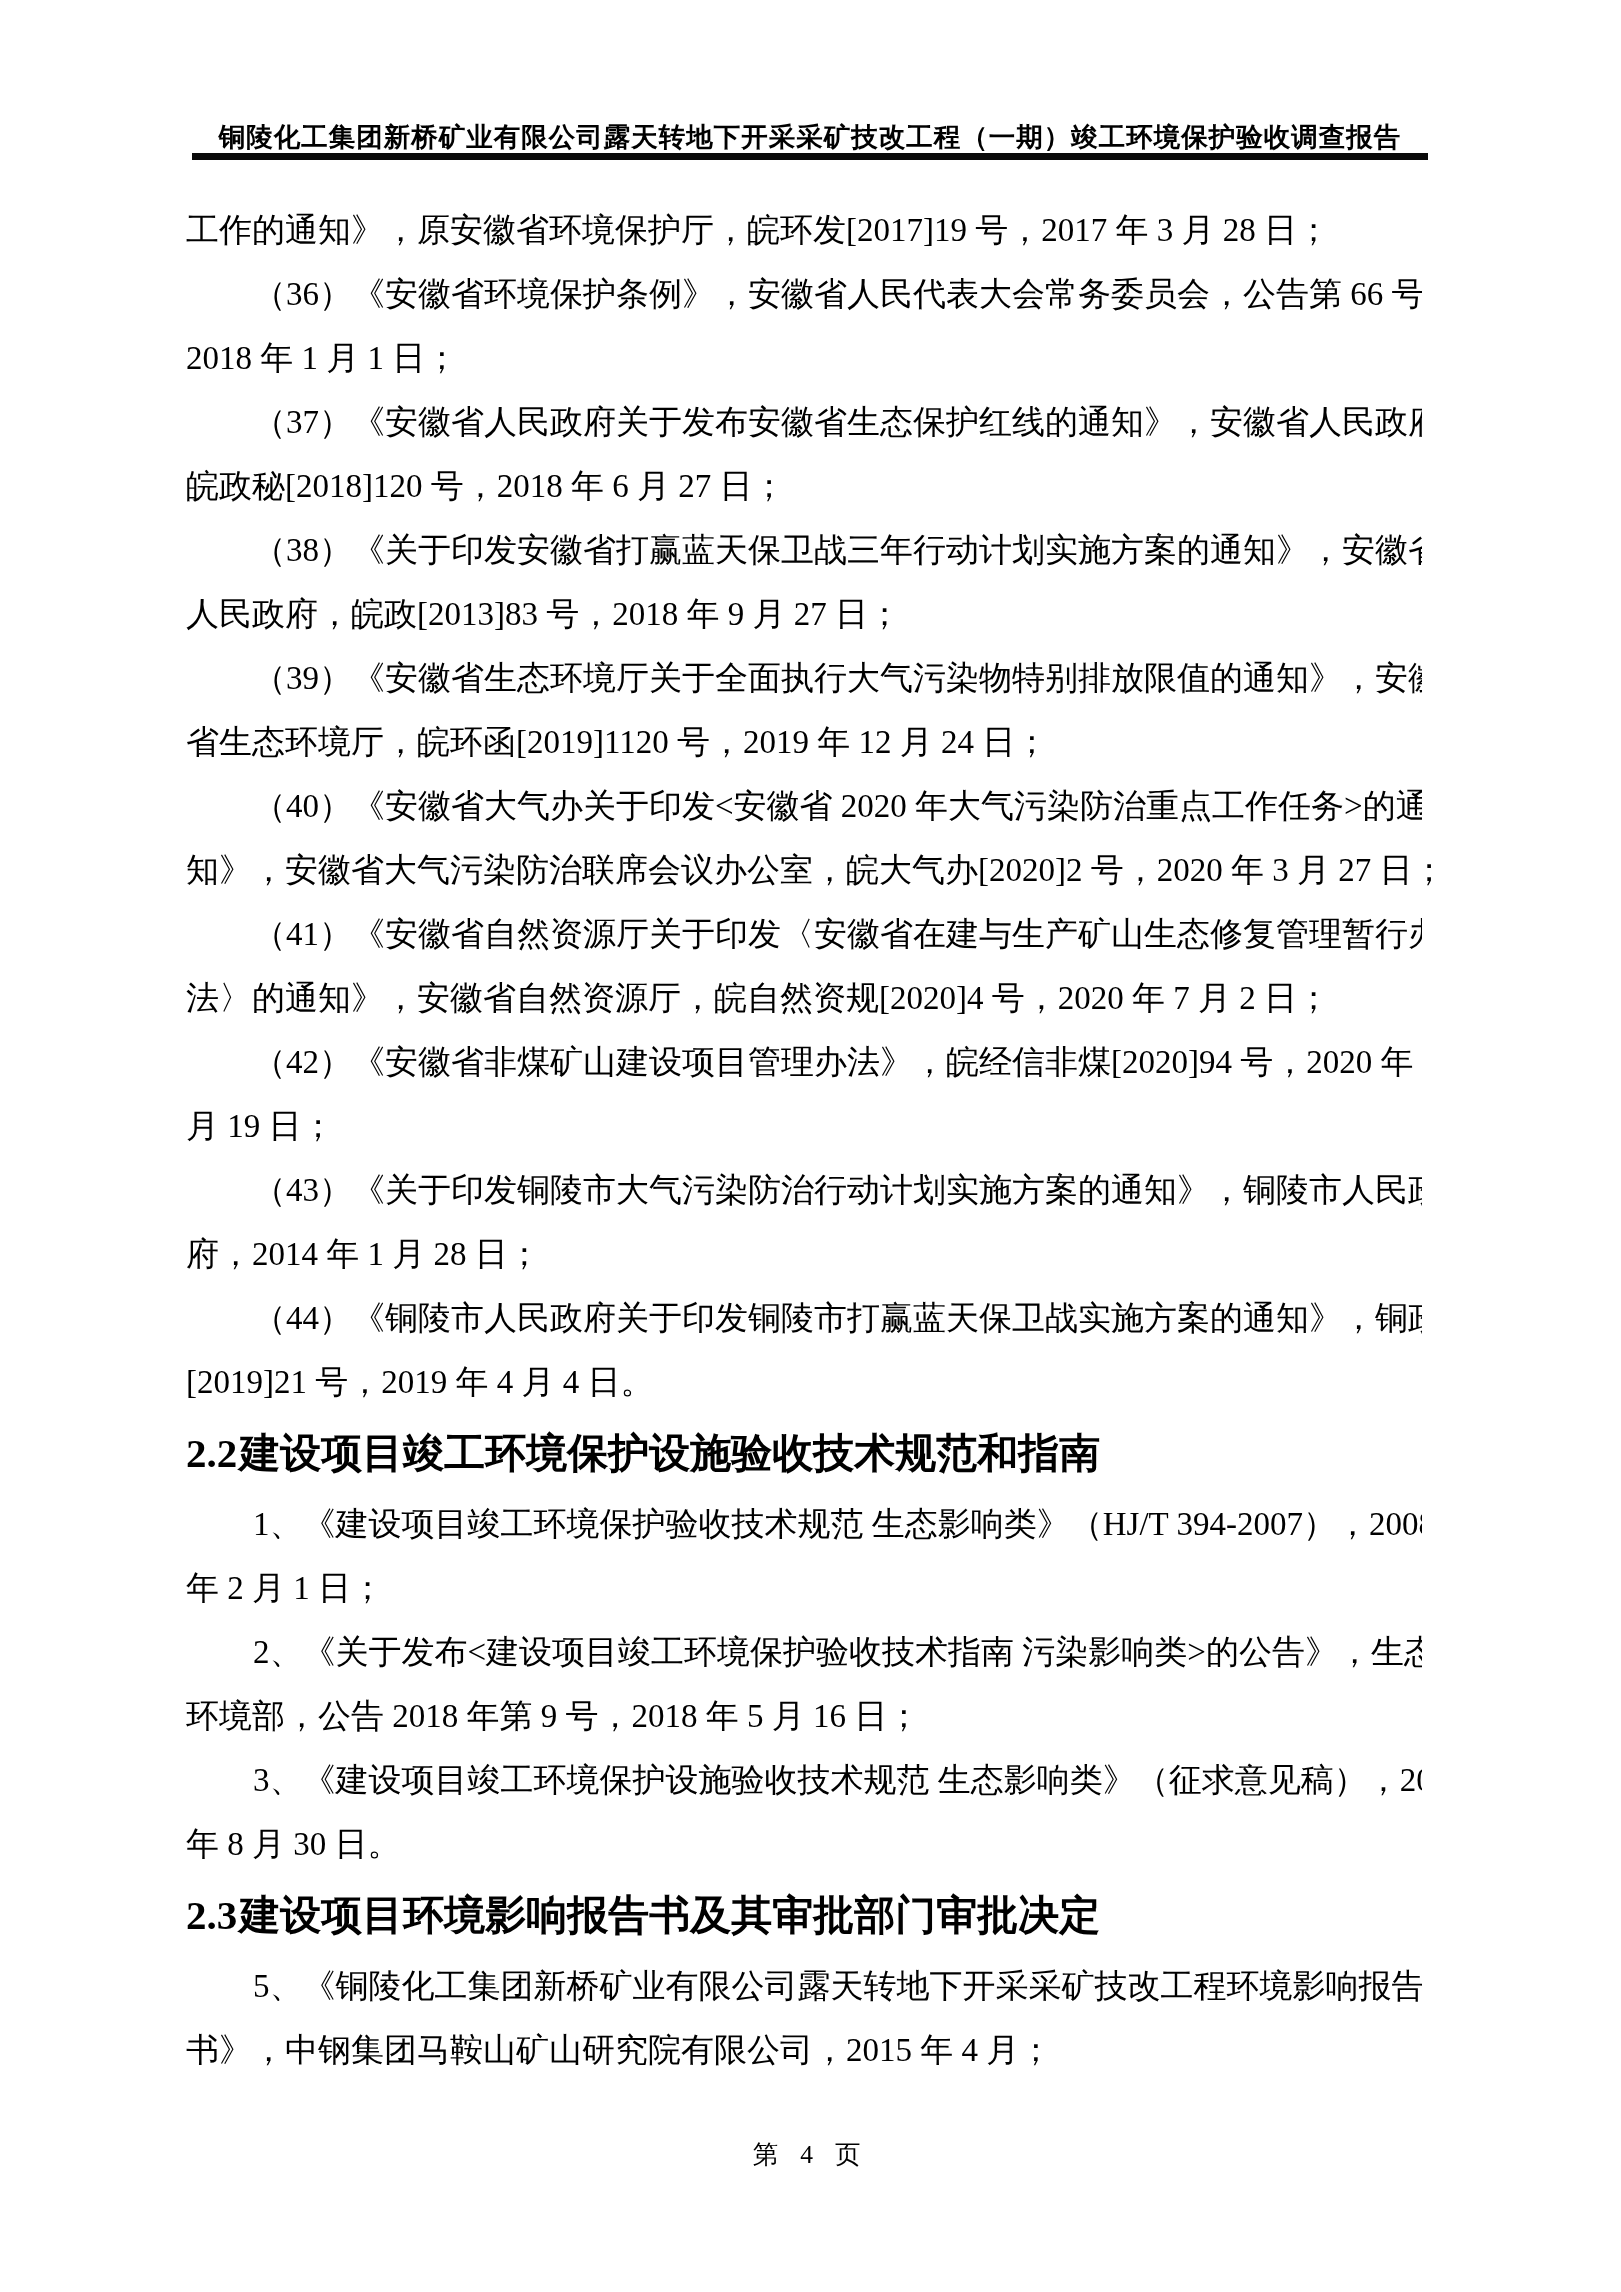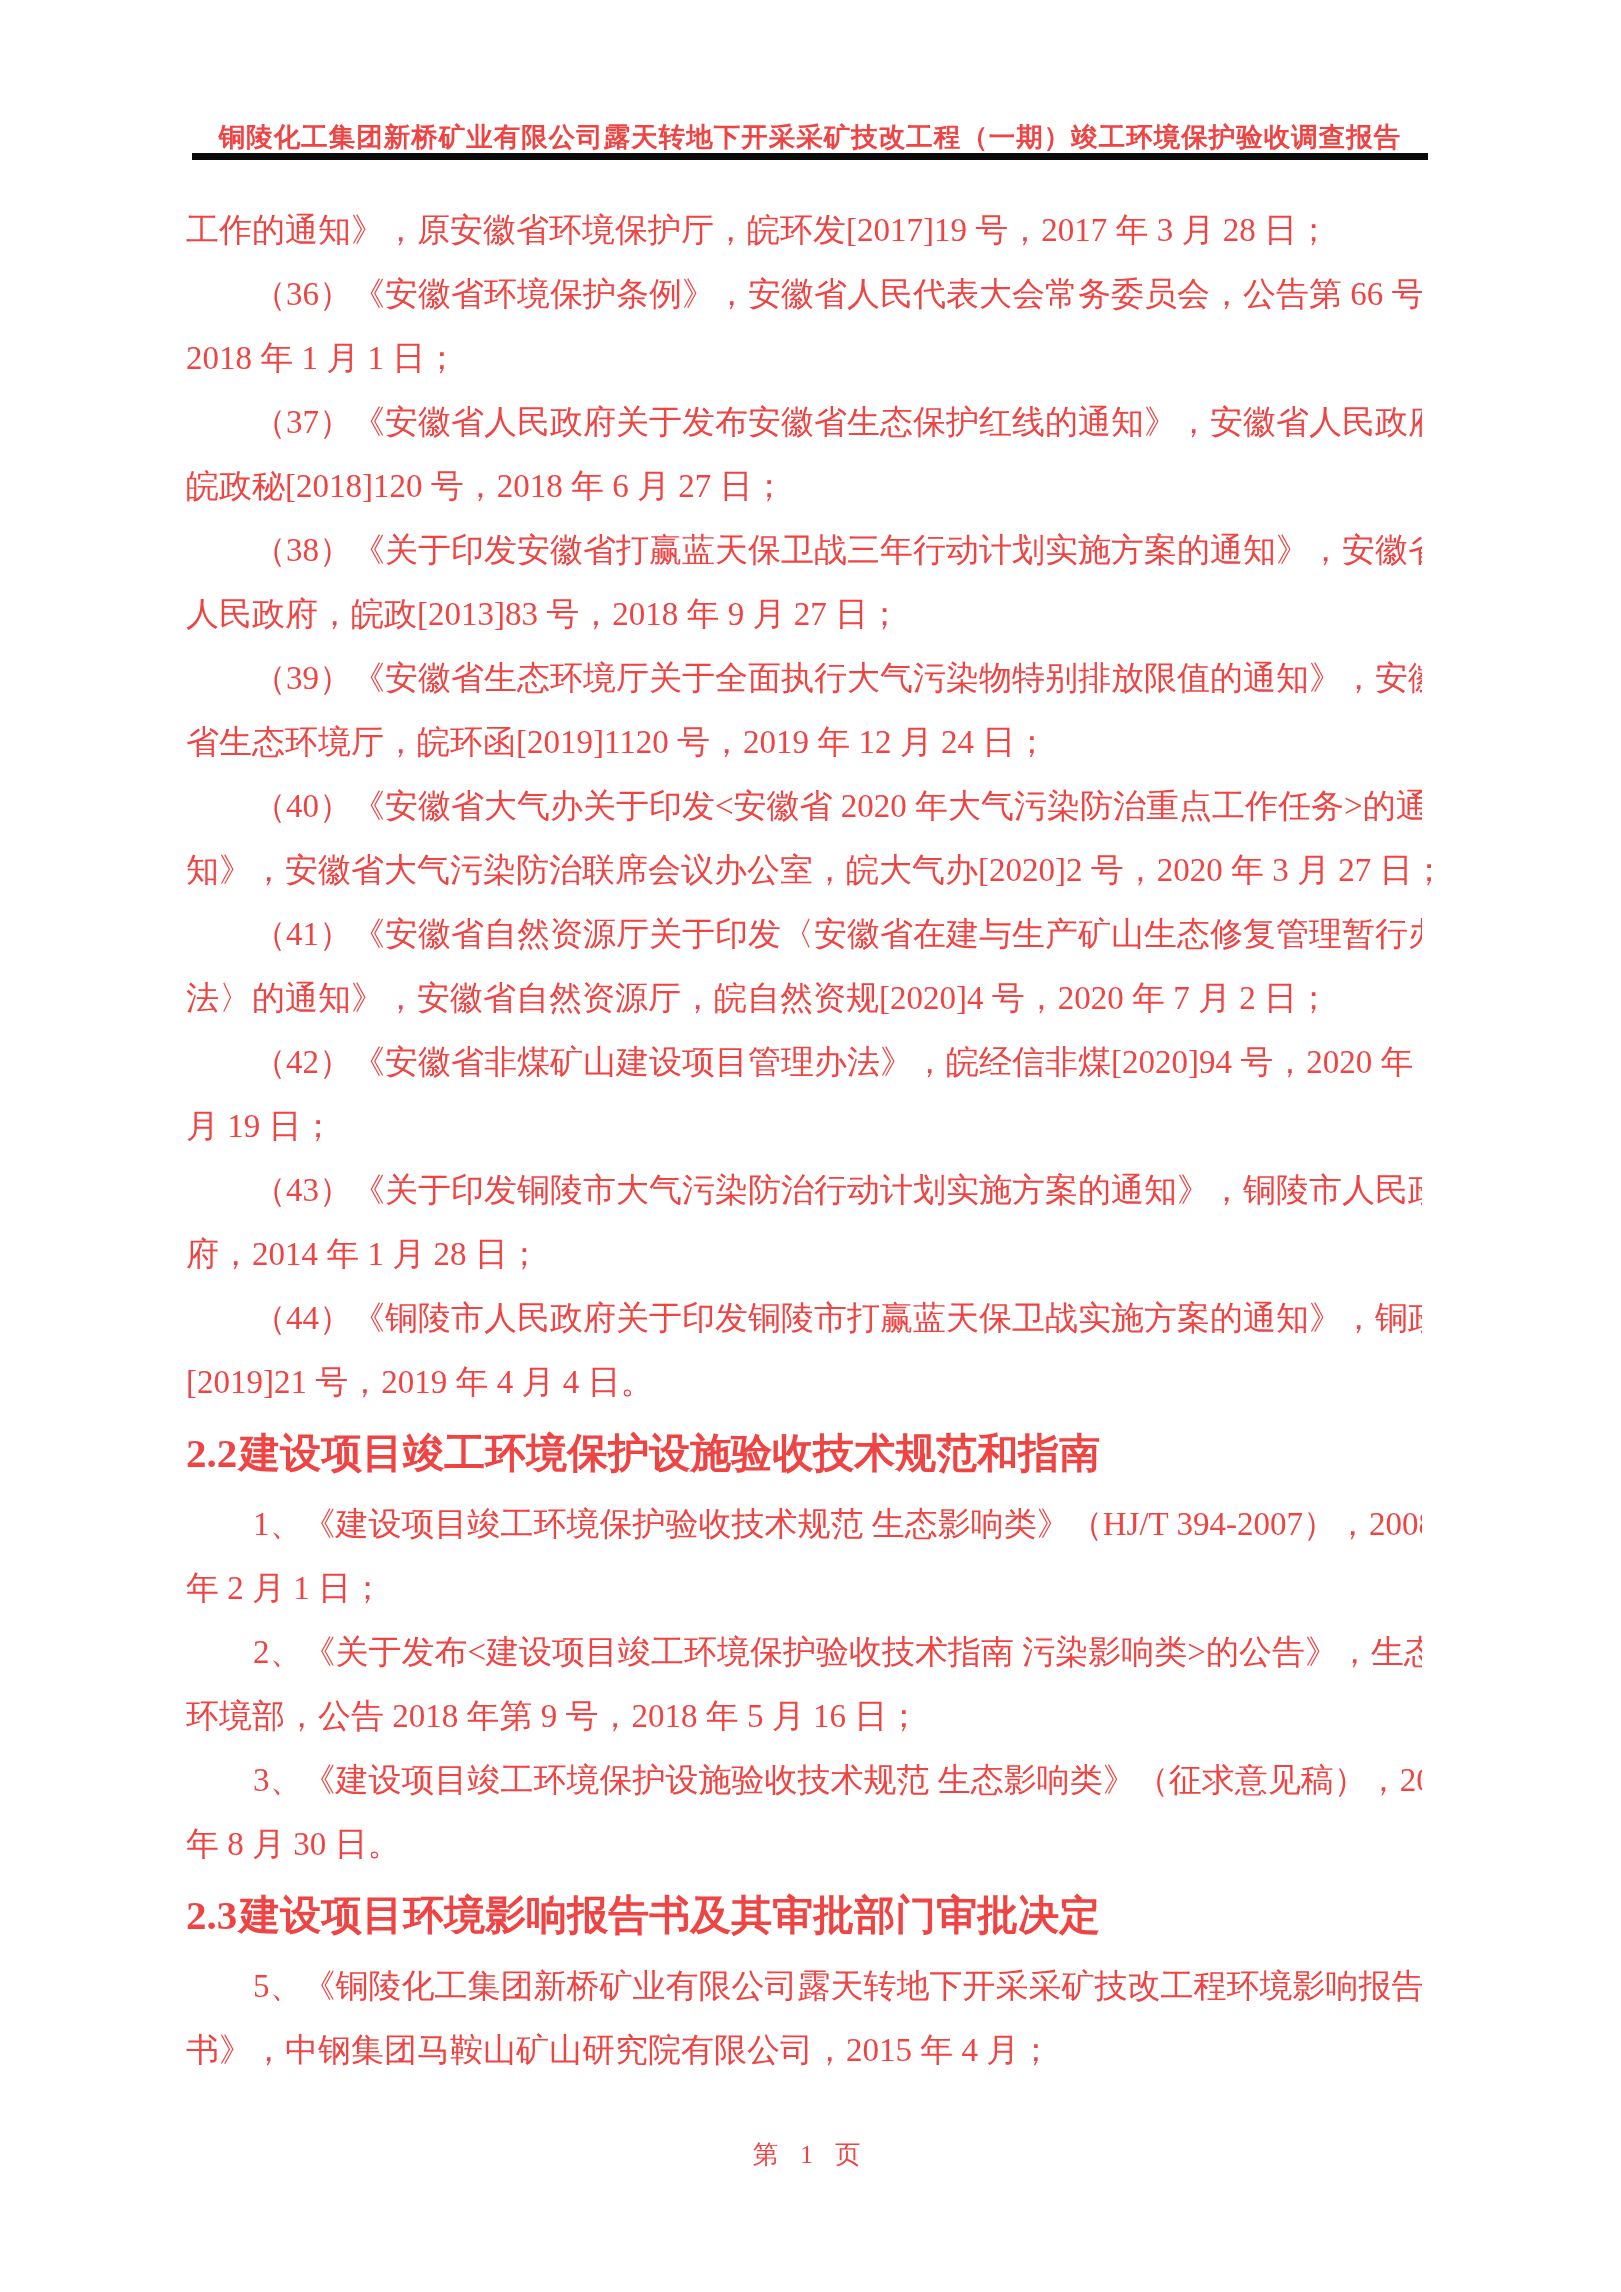--- a/index.html
+++ b/index.html
@@ -9,21 +9,21 @@
     width: 1621px;
     height: 2293px;
     overflow: hidden;
   }
   .page {
     position: relative;
     width: 1621px;
     height: 2293px;
     background: #ffffff;
     font-family: "Liberation Serif", "DejaVu Serif", serif;
-    color: #ef4444;
+    color: #000000;
   }
   .header-title {
     position: absolute;
     top: 119px;
     left: 192px;
     width: 1236px;
     text-align: center;
     font-size: 26.5px;
     font-weight: 600;
     white-space: nowrap;
@@ -120,16 +120,16 @@
     <div class="ln">年 8 月 30 日。</div>
 
     <div class="heading">
       <span class="h-num">2.3</span><span class="h-title">建设项目环境影响报告书及其审批部门审批决定</span>
     </div>
 
     <div class="ln indent fill">5、《铜陵化工集团新桥矿业有限公司露天转地下开采采矿技改工程环境影响报告</div>
     <div class="ln">书》，中钢集团马鞍山矿山研究院有限公司，2015 年 4 月；</div>
   </div>
 
-  <div class="page-footer">第 1 页</div>
+  <div class="page-footer">第 4 页</div>
 
 </div>
 
 
 </body></html>

